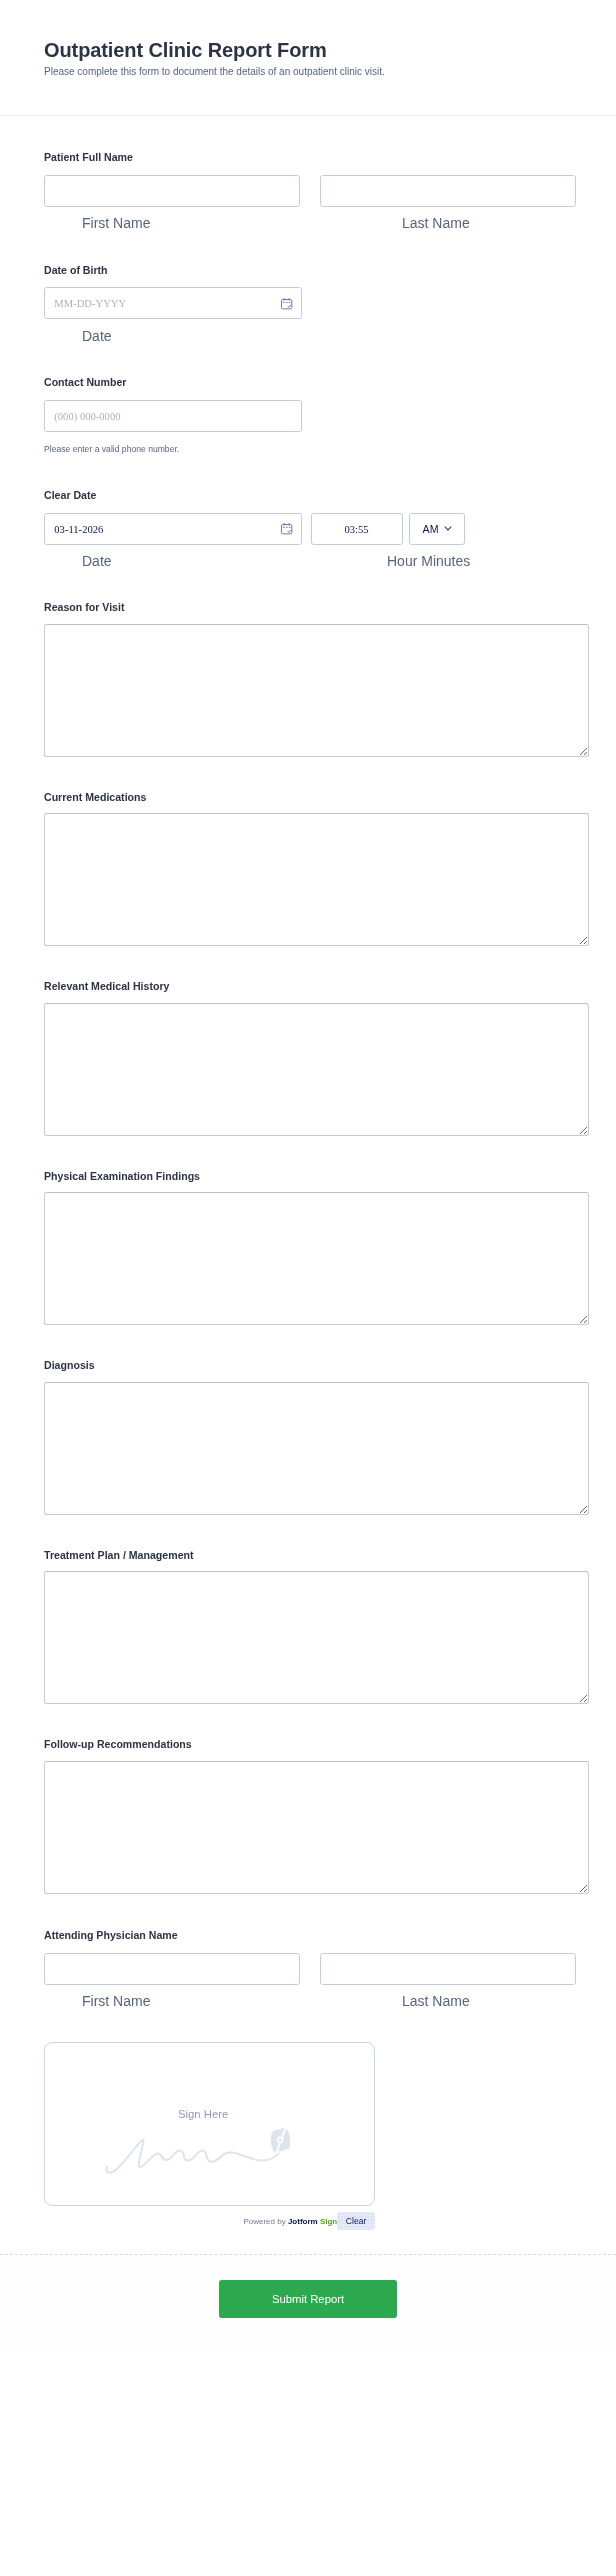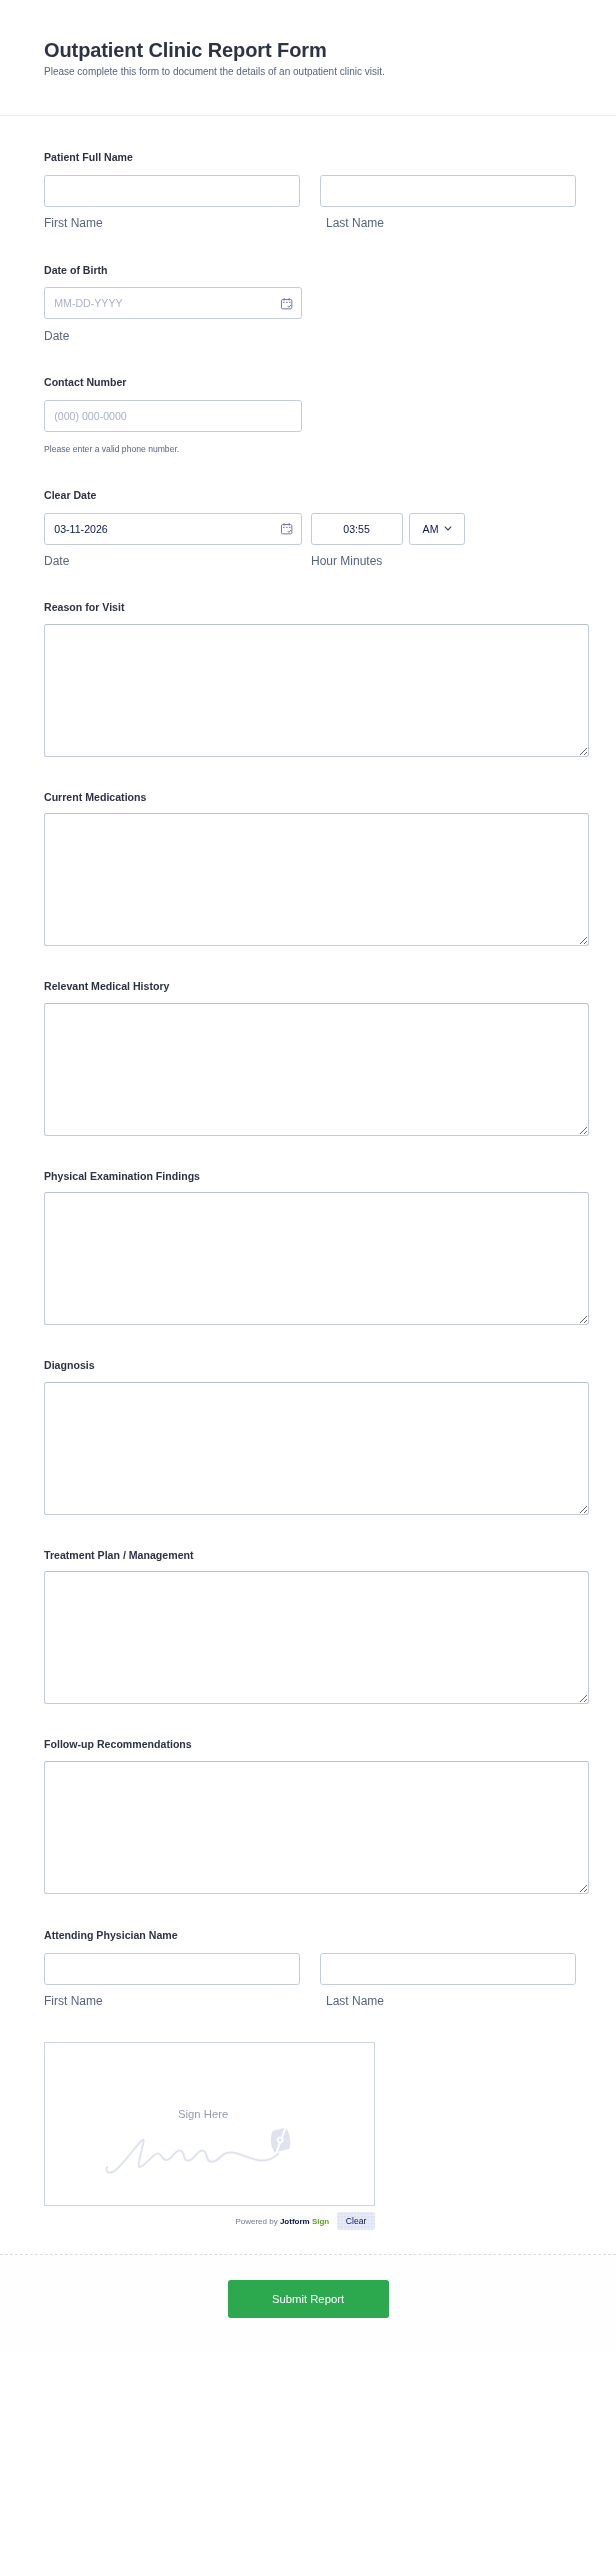--- a/index.html
+++ b/index.html
@@ -40,37 +40,38 @@
   .field-label {
     display: block;
     font-size: 10.6px;
     font-weight: 600;
     color: #2c3345;
     line-height: 13.3px;
   }
   .control-row { display: flex; margin-top: 10.6px; }
   .sub-row { display: flex; margin-top: 11.3px; }
   .sublabel {
-    font-size: 12px;
+    font-size: 14px;
     color: #57647e;
     line-height: 10.6px;
+    margin-left: 38px;
   }
   .helper-text {
     margin-top: 11.3px;
     font-size: 8.6px;
     color: #57647e;
     line-height: 10.6px;
   }
 
   input[type="text"] {
     height: 32px;
     border: 0.7px solid #c3cad8;
     border-radius: 2.7px;
     background: #fff;
-    font-family: Liberation Sans, sans-serif;
+    font-family: Liberation Serif, serif;
     font-size: 10.6px;
     color: #0a1551;
     padding: 0 9.3px;
     outline: none;
   }
   input[type="text"]::placeholder { color: #a9b1c8; opacity: 1; }
 
   .half-input { width: 262px; }
   .gap-30 { width: 20px; flex: none; }
   .half-cell { width: 262px; }
@@ -122,21 +123,21 @@
     outline: none;
   }
 
   
   .sig-box {
     margin-top: 9.3px;
     position: relative;
     width: 331px;
     height: 164px;
     border: 0.7px solid #ccd3e2;
-    border-radius: 0;
+    border-radius: 8px;
     background: #fff;
     overflow: hidden;
   }
   .sig-placeholder {
     position: absolute;
     left: 50%;
     top: 60px;
     transform: translateX(-50%);
     width: 219px;
     height: 80px;
@@ -147,21 +148,21 @@
     top: 5.3px;
     font-size: 11.3px;
     color: #949cb5;
   }
   .sig-footer-row {
     margin-top: 6.6px;
     width: 331px;
     display: flex;
     align-items: center;
     justify-content: flex-end;
-    gap: 8px;
+    gap: 0;
   }
   .powered-by { font-size: 8px; color: #6c7898; }
   .powered-by .brand-navy { font-weight: 700; color: #0a1551; }
   .powered-by .brand-green { font-weight: 700; color: #5f9e22; }
   .clear-btn {
     height: 18px;
     padding: 0 8.6px;
     border: none;
     border-radius: 2.7px;
     background-color: #e7ebf8;
@@ -180,21 +181,21 @@
     border-top: 0.7px dashed #dcdcdc;
     height: 0;
   }
   .submit-section {
     padding: 25px 0 34px 0;
     display: flex;
     justify-content: center;
     background: #fefefe;
   }
   .submit-btn {
-    width: 161px;
+    width: 178px;
     height: 38px;
     border: none;
     border-radius: 2.7px;
     background: #2ca94f;
     color: #ffffff;
     font-family: "Liberation Sans", sans-serif;
     font-size: 11.3px;
     font-weight: 500;
     cursor: pointer;
   }

